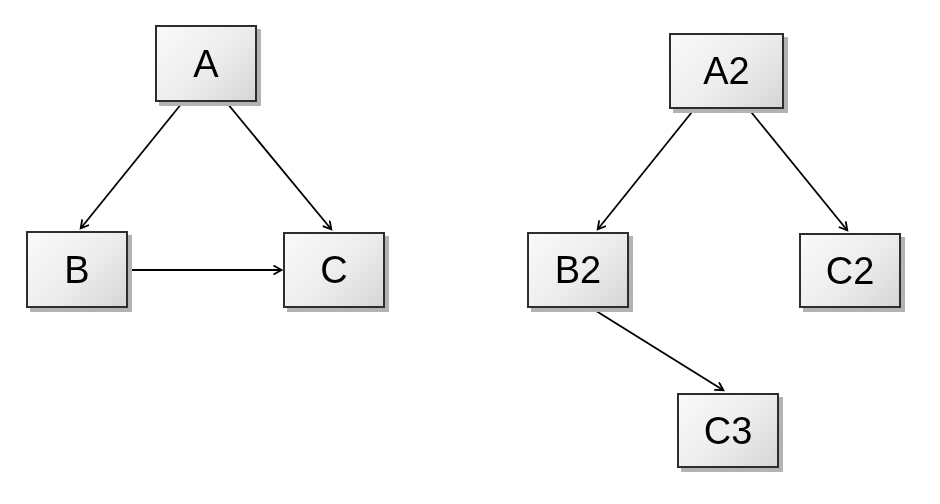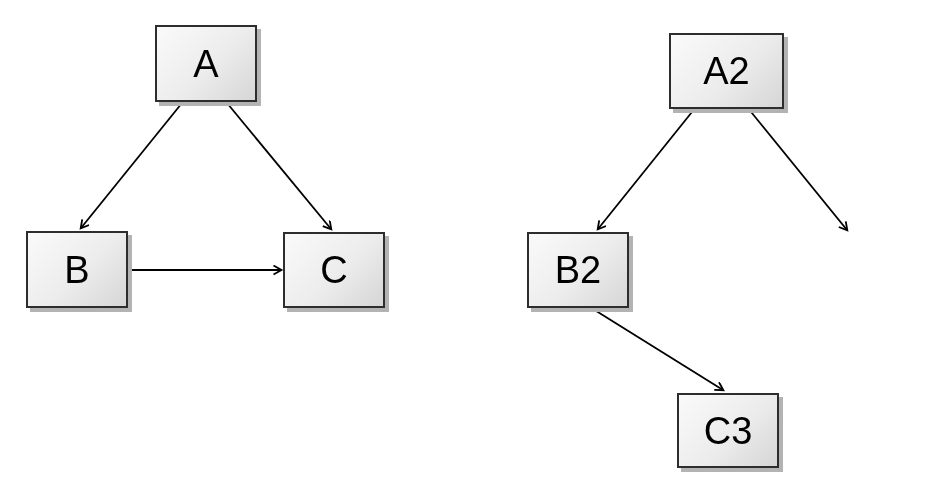--- a/index.html
+++ b/index.html
@@ -75,16 +75,19 @@
     </div>
     <div class="node" style="left: 283px; top: 232px; width: 102px; height: 76px;">
       <span class="node-label">C</span>
     </div>
     <div class="node" style="left: 669px; top: 25px; width: 115px; height: 76px; margin-top: 8px;">
       <span class="node-label">A2</span>
     </div>
     <div class="node" style="left: 527px; top: 232px; width: 102px; height: 76px;">
       <span class="node-label">B2</span>
     </div>
+    <div class="node" style="left: 799px; top: 233px; width: 102px; height: 75px;">
+      <span class="node-label">C2</span>
+    </div>
     <div class="node" style="left: 677px; top: 393px; width: 102px; height: 75px;">
       <span class="node-label">C3</span>
     </div>
   </div>
 
 </body></html>

